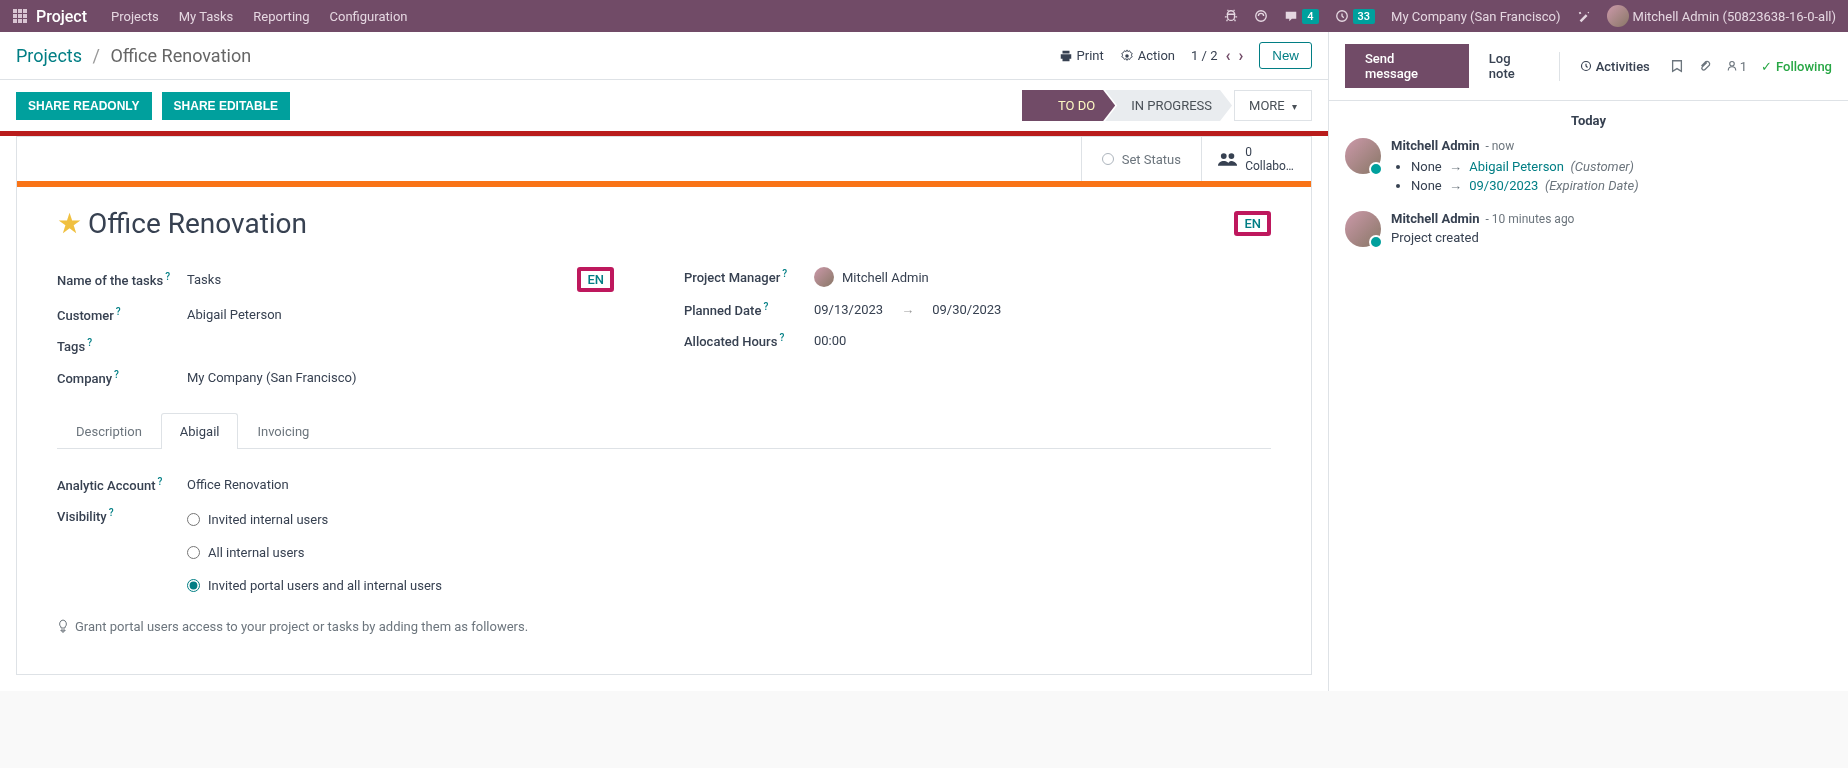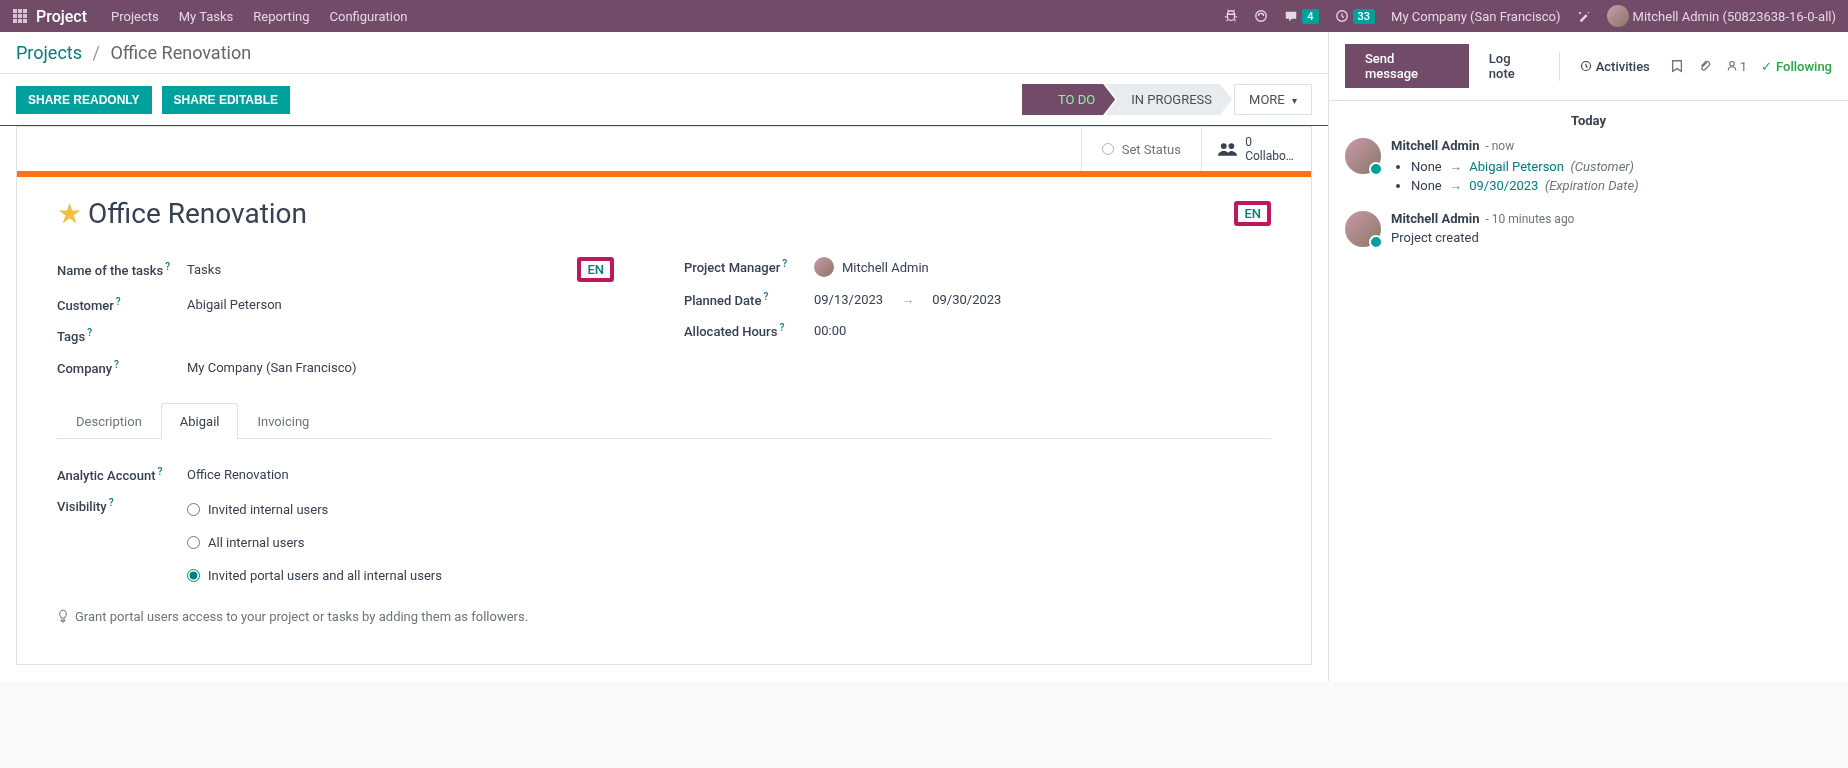--- a/index.html
+++ b/index.html
@@ -28,26 +28,26 @@
 .breadcrumb { font-size: 18px; color: #666; }
 .breadcrumb a { color: #017e84; text-decoration: none; }
 .breadcrumb-sep { margin: 0 6px; color: #999; }
 .bc-actions { margin-left: auto; display: flex; align-items: center; gap: 16px; }
 .bc-btn { display: flex; align-items: center; gap: 4px; color: #374151; cursor: pointer; font-size: 13px; }
 .pager { display: flex; align-items: center; gap: 8px; color: #374151; }
 .pager-btn { color: #714B67; cursor: pointer; font-size: 16px; font-weight: bold; }
 .new-btn { border: 1px solid #017e84; color: #017e84; padding: 5px 12px; background: #fff; cursor: pointer; font-weight: 500; border-radius: 3px; }
 
 
-.status-bar { display: flex; align-items: center; padding: 10px 16px; background: #fff; border-bottom: 1px solid #b91c1c; }
+.status-bar { display: flex; align-items: center; padding: 10px 16px; background: #fff; border-bottom: 5px solid #b91c1c; }
 .share-btn { background: #00A09D; color: #fff; border: none; padding: 7px 12px; font-size: 12px; font-weight: bold; cursor: pointer; margin-right: 10px; }
 .stages { margin-left: auto; display: flex; align-items: center; }
 .stage { position: relative; padding: 8px 20px 8px 26px; background: #e9ecef; color: #495057; font-size: 13px; cursor: pointer; clip-path: polygon(0 0, calc(100% - 12px) 0, 100% 50%, calc(100% - 12px) 100%, 0 100%, 12px 50%); margin-left: -10px; }
 .stage:first-child { clip-path: polygon(0 0, calc(100% - 12px) 0, 100% 50%, calc(100% - 12px) 100%, 0 100%); margin-left: 0; padding-left: 16px; }
-.stage.active { background: #714B67; color: #86efac; z-index: 2; padding-left: 36px; }
+.stage.active { background: #714B67; color: #fef9c3; z-index: 2; padding-left: 36px; }
 .stage.more { background: #fff; border: 1px solid #dee2e6; clip-path: none; padding: 7px 14px; margin-left: 2px; }
 
 
 .form-sheet { padding: 0; }
 .sheet-top { display: flex; border-bottom: 6px solid #f97316; }
 .set-status { margin-left: auto; border-left: 1px solid #dee2e6; padding: 12px 20px; display: flex; align-items: center; gap: 8px; color: #6c757d; cursor: pointer; }
 .collab { border-left: 1px solid #dee2e6; padding: 8px 16px; display: flex; align-items: center; gap: 8px; cursor: pointer; width: 110px; }
 .collab-text { display: flex; flex-direction: column; font-size: 12px; color: #374151; overflow: hidden; }
 .collab-label { white-space: nowrap; overflow: hidden; text-overflow: ellipsis; }
 
@@ -167,20 +167,41 @@
 
 <div class="main-container">
   <div class="content">
 
     <div class="breadcrumb-bar">
       <div class="breadcrumb">
         <a>Projects</a>
         <span class="breadcrumb-sep">/</span>
         <span>Office Renovation</span>
       </div>
+      <div class="bc-actions">
+        <div class="bc-btn">
+          <svg width="14" height="14" viewBox="0 0 16 16">
+              <path d="M4 2h8v3H4zM2 6h12v5h-2v3H4v-3H2zM5 10h6v3H5z" fill="#374151"></path>
+            </svg>
+          <span>Print</span>
+        </div>
+        <div class="bc-btn">
+          <svg width="14" height="14" viewBox="0 0 16 16">
+              <circle cx="8" cy="8" r="2" fill="#374151"></circle>
+              <path d="M8 1l1 2 2-1 1 2 2 1-1 2 1 2-2 1-1 2-2-1-1 2-1-2-2 1-1-2-2-1 1-2-1-2 2-1 1-2 2 1z" fill="none" stroke="#374151" stroke-width="1"></path>
+            </svg>
+          <span>Action</span>
+        </div>
+        <div class="pager">
+          <span>1 / 2</span>
+          <span class="pager-btn">‹</span>
+          <span class="pager-btn">›</span>
+        </div>
+        <button class="new-btn">New</button>
+      </div>
     </div>
 
     <div class="status-bar">
       <button class="share-btn">SHARE READONLY</button>
       <button class="share-btn">SHARE EDITABLE</button>
       <div class="stages">
         <div class="stage active">TO DO</div>
         <div class="stage">IN PROGRESS</div>
         <div class="stage more">
           <span>MORE</span>

